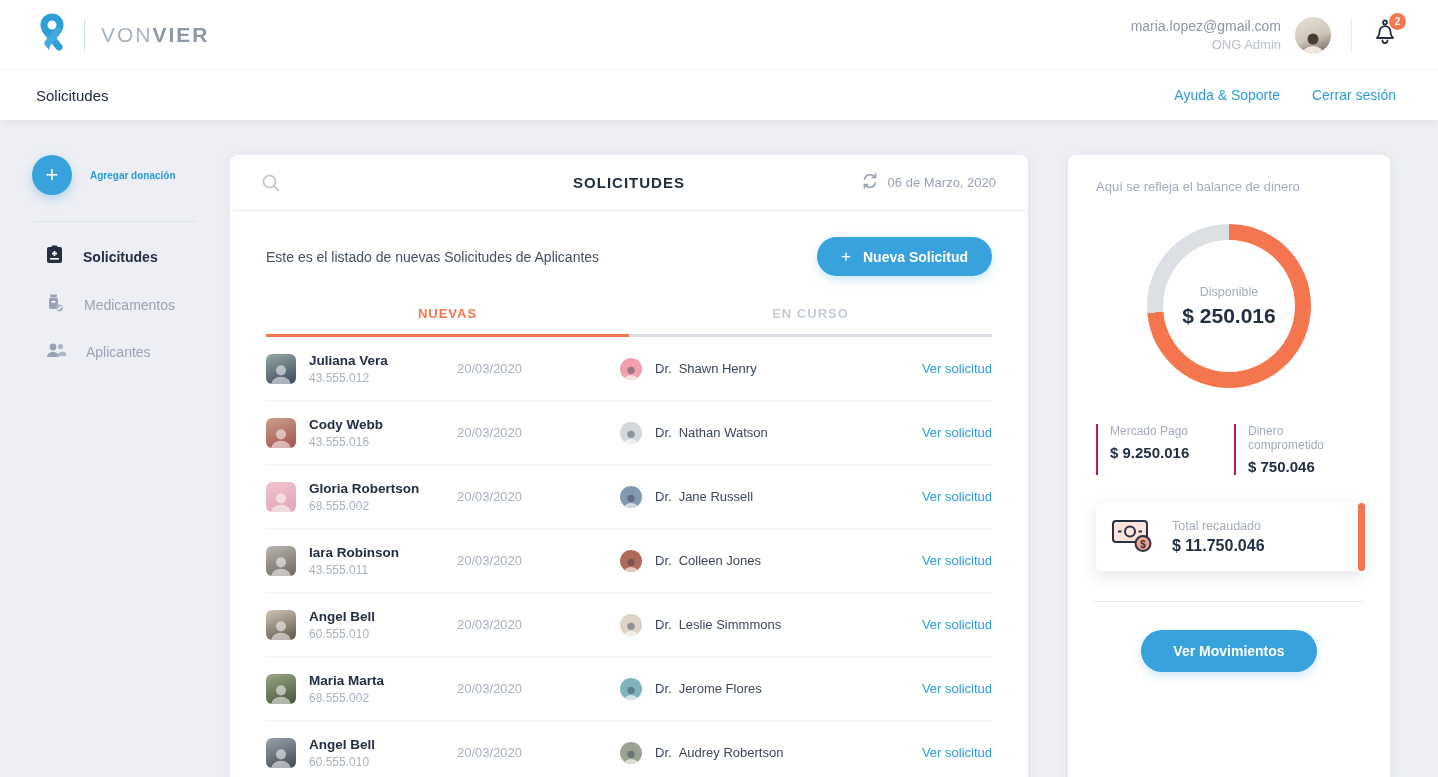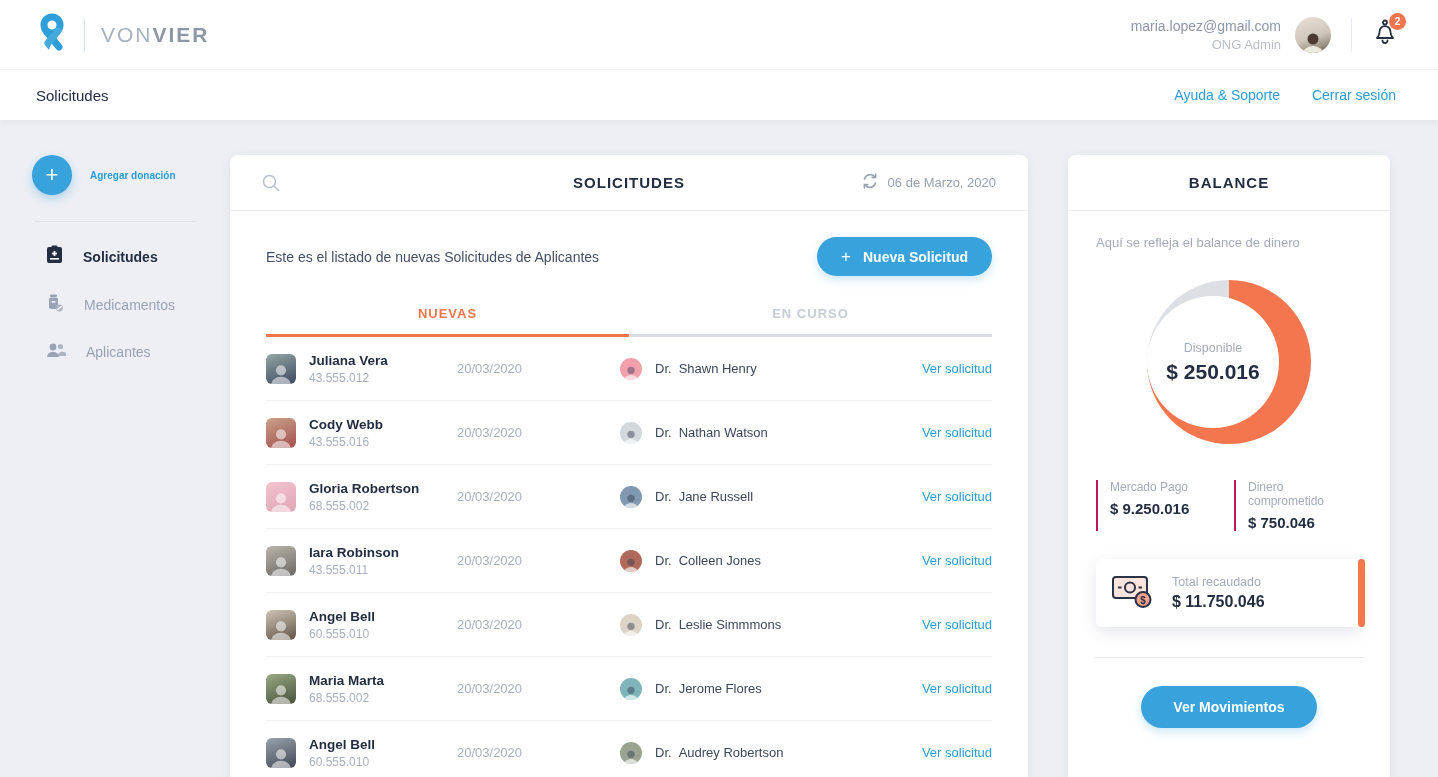--- a/index.html
+++ b/index.html
@@ -107,21 +107,21 @@
   .pagination {
     margin-top:17px; display:flex; align-items:center; justify-content:center;
     gap:16px; color:#8d97a5; font-size:13px;
   }
   .page-chev { cursor:pointer; font-size:12px; color:#9aa3b5; }
   
   .bal-body { padding:24px 28px 0 28px; }
   .bal-sub { font-size:13px; color:#a3abba; }
   .donut {
     width:164px; height:164px; border-radius:50%; margin:30px auto 0 auto;
-    position:relative; display:flex; align-items:center; justify-content:flex-start;
+    position:relative; display:flex; align-items:center; justify-content:center;
   }
   .donut-hole {
     width:132px; height:132px; border-radius:50%; background:#fff;
     display:flex; flex-direction:column; align-items:center; justify-content:center;
   }
   .donut-label { font-size:12.5px; color:#a3abba; }
   .donut-value { font-size:21px; font-weight:700; color:#232e42; margin-top:5px; }
   .bal-stats { display:flex; margin-top:36px; }
   .bal-stat { flex:1; border-left:2px solid #be185d; padding-left:12px; }
   .bal-stat + .bal-stat { margin-left:10px; }
@@ -428,23 +428,20 @@
 
     <div class="pagination">
       <span class="page-chev">&lt;</span>
       <span>8 de 30</span>
       <span class="page-chev">&gt;</span>
     </div>
   </div>
 </section>
 
 <section class="card right-card">
-  <div class="card-head">
-    <span class="card-title">BALANCE</span>
-  </div>
   <div class="bal-body">
     <div class="bal-sub">Aquí se refleja el balance de dinero</div>
 
     <div class="donut" id="donut" style="background: conic-gradient(rgb(244, 118, 79) 0deg, rgb(244, 118, 79) 265deg, rgb(220, 223, 228) 265deg, rgb(220, 223, 228) 360deg);">
       <div class="donut-hole">
         <div class="donut-label">Disponible</div>
         <div class="donut-value">$ 250.016</div>
       </div>
     </div>
 

